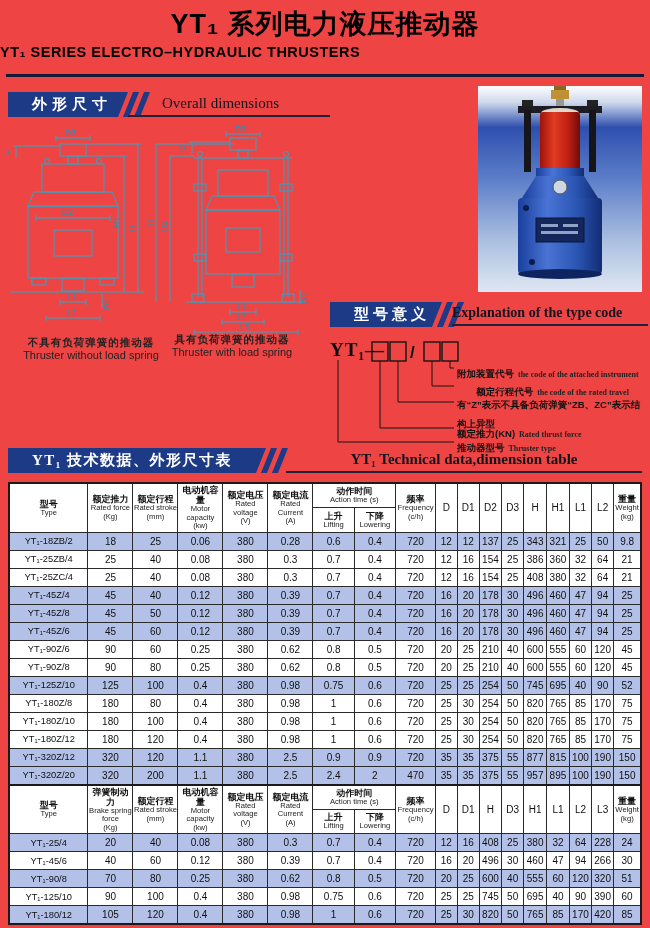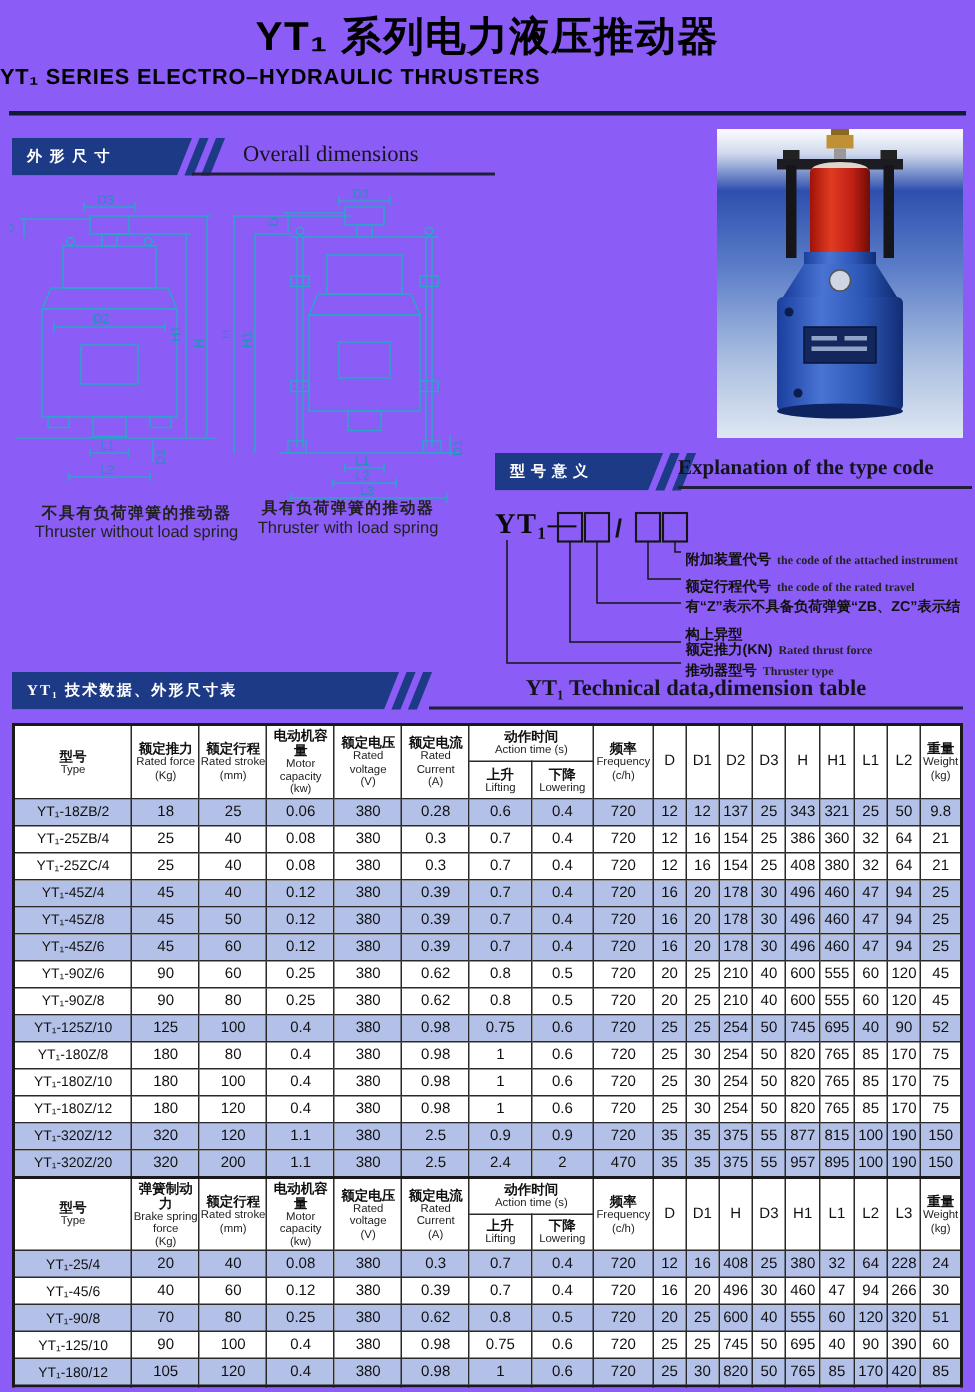--- a/index.html
+++ b/index.html
@@ -1,33 +1,33 @@
 <!DOCTYPE html>
 <html><head>
 <meta charset="utf-8">
 <style>
   html,body{margin:0;padding:0;background:#e8e8e4;}
-  #page{position:relative;width:650px;height:928px;background:#8b5cf6;overflow:hidden;
+  #page{position:relative;width:650px;height:928px;background:#ef4444;overflow:hidden;
         font-family:"Liberation Sans",sans-serif;color:#111;}
 
   
   .title{position:absolute;top:6px;left:0;right:0;text-align:center;
          font-size:27px;font-weight:bold;letter-spacing:1px;color:#000;}
   .subtitle{position:absolute;top:44px;left:0;right:0;
             font-size:14.5px;font-weight:bold;letter-spacing:.5px;color:#000;}
   .rule{position:absolute;top:74px;left:6px;right:6px;height:3px;background:#131a38;}
 
   
   .badge{position:absolute;height:25px;}
   .badge-bg{position:absolute;left:0;top:0;bottom:0;background:#1c3a85;
             clip-path:polygon(0 0,100% 0,calc(100% - 10px) 100%,0 100%);}
   .badge-stripe{position:absolute;top:0;bottom:0;width:6px;background:#1c3a85;transform:skewX(-22deg);}
   .badge-label{position:relative;display:block;color:#fff;white-space:nowrap;
-               font-family:"Liberation Serif",serif;font-weight:bold;font-size:10px;
-               line-height:25px;padding-left:10px;}
+               font-family:"Liberation Serif",serif;font-weight:bold;font-size:15px;
+               line-height:25px;padding-left:24px;}
   .sec-title{position:absolute;font-family:"Liberation Serif",serif;color:#14141e;
              border-bottom:2px solid #20203a;white-space:nowrap;}
 
   
   svg text{font-family:"Liberation Sans",sans-serif;}
   .dia text{fill:#2191bb;font-size:8.5px;}
   .caption{position:absolute;text-align:center;line-height:1.25;}
   .caption .cn{display:block;font-size:10.5px;font-weight:bold;letter-spacing:1px;color:#222;}
   .caption .en{display:block;font-size:11px;color:#222;}
 
@@ -245,21 +245,21 @@
         <path d="M120,23 V30 H124"></path>
         <path d="M102,23 V48 H124"></path>
         <path d="M68,23 V64 H124"></path>
         <path d="M50,23 V90 H124"></path>
         <path d="M8,22 V104 H124"></path>
       </g>
     </svg>
     <div class="tc-label" style="top:24px;">
       <span class="cn">附加装置代号</span><span class="en">the code of the attached instrument</span>
     </div>
-    <div class="tc-label" style="top:42px;">
+    <div class="tc-label" style="top:42px;text-align:center;">
       <span class="cn">额定行程代号</span><span class="en">the code of the rated travel</span>
     </div>
     <div class="tc-label" style="top:55px;">
       <span class="cn">有“Z”表示不具备负荷弹簧“ZB、ZC”表示结构上异型</span><span class="en"></span>
     </div>
     <div class="tc-label" style="top:84px;">
       <span class="cn">额定推力(KN)</span><span class="en">Rated thrust force</span>
     </div>
     <div class="tc-label" style="top:98px;">
       <span class="cn">推动器型号</span><span class="en">Thruster type</span>

